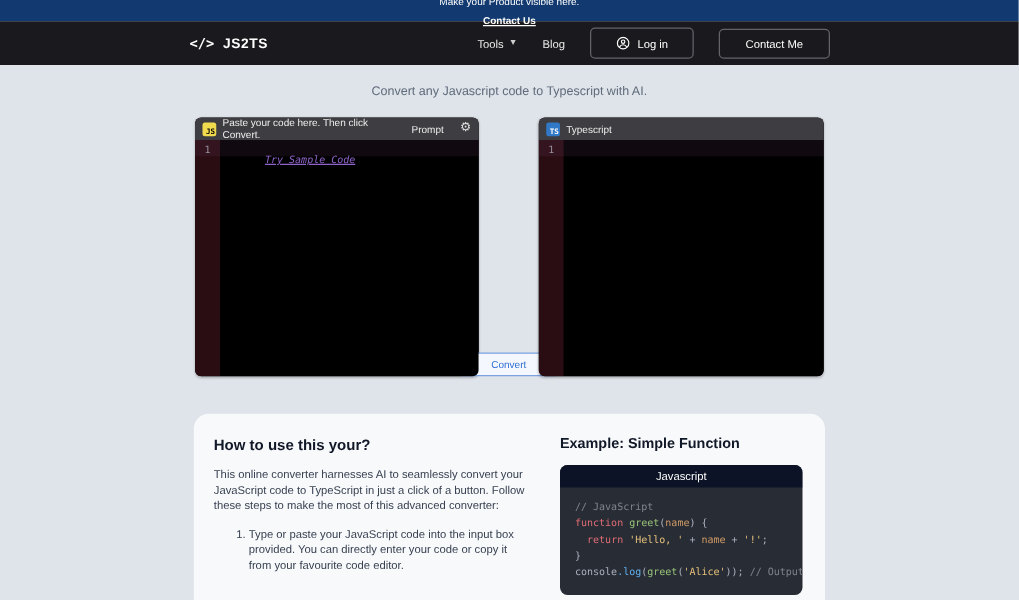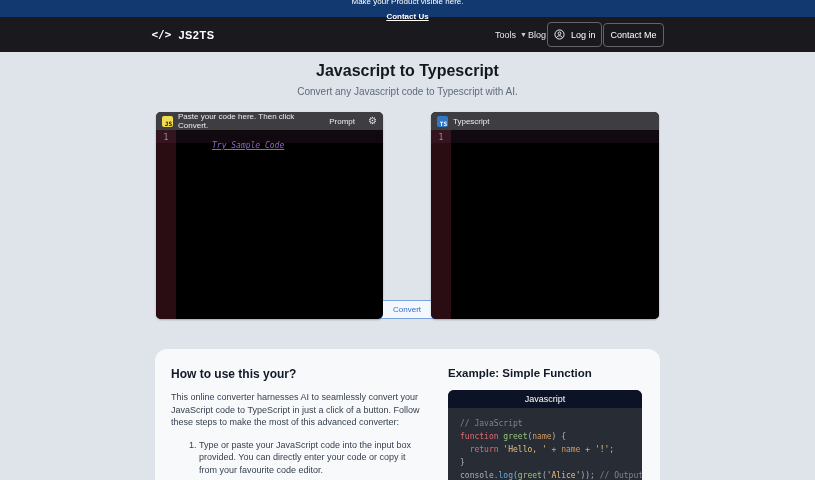--- a/index.html
+++ b/index.html
@@ -20,26 +20,26 @@
   .navbar {
     height:35px; background:#1a1a1e; color:#fff;
     display:flex; align-items:center;
   }
   .nav-inner {
     width:512px; margin:0 auto; display:flex; align-items:center;
   }
   .logo { display:flex; align-items:center; gap:7px; cursor:pointer; }
   .logo .code-ic { font-size:11px; font-weight:bold; color:#fff; font-family:"DejaVu Sans Mono", monospace; }
   .logo .logo-txt { font-size:11px; font-weight:bold; letter-spacing:.5px; }
-  .nav-right { margin-left:auto; display:flex; align-items:center; gap:1px; }
+  .nav-right { margin-left:auto; display:flex; align-items:center; gap:20px; }
   .nav-link { font-size:9px; color:#e8e8e8; cursor:pointer; display:flex; align-items:center; gap:4px; }
   .chev { font-size:7px; color:#cfcfcf; }
   .nav-btn {
     border:1px solid #63636a; border-radius:4px; background:transparent;
-    color:#fff; font-size:9px; padding:6px 6px; cursor:pointer;
+    color:#fff; font-size:9px; padding:6px 20px; cursor:pointer;
     display:flex; align-items:center; gap:6px; font-family:inherit;
   }
   .person-ic { width:11px; height:11px; display:inline-block; }
   
   .hero { text-align:center; padding-top:10px; }
   .hero h1 { font-size:16px; font-weight:bold; color:#14181f; }
   .hero p { font-size:10px; color:#5f6b7a; margin-top:6px; }
   
   .converter {
     width:503px; margin:15px auto 0; display:flex; align-items:flex-end;
@@ -143,21 +143,20 @@
         <span>Log in</span>
       </button>
       <button class="nav-btn">
         <span>Contact Me</span>
       </button>
     </div>
   </div>
 </div>
 
 <div class="hero">
-  <h1>Javascript to Typescript</h1>
   <p>Convert any Javascript code to Typescript with AI.</p>
 </div>
 
 <div class="converter">
 
   <div class="panel">
     <div class="panel-head">
       <span class="badge badge-js">JS</span>
       <span>Paste your code here. Then click Convert.</span>
       <span class="head-spacer"></span>

